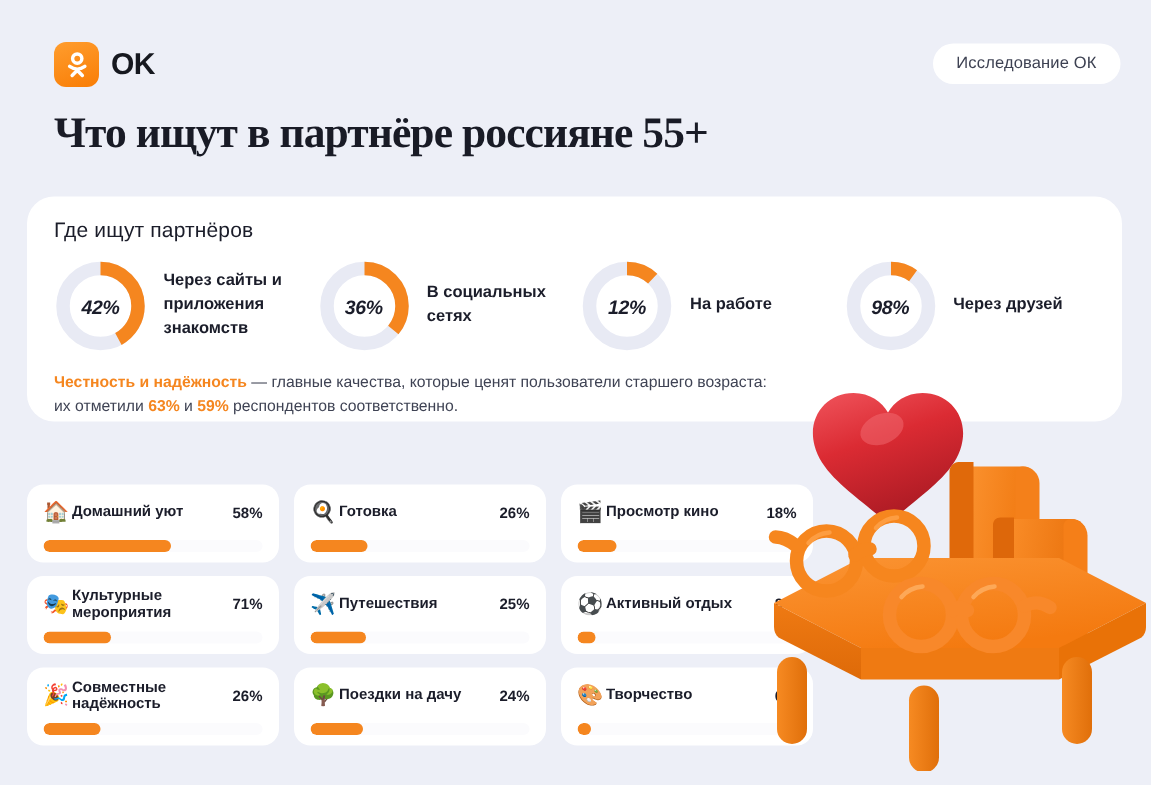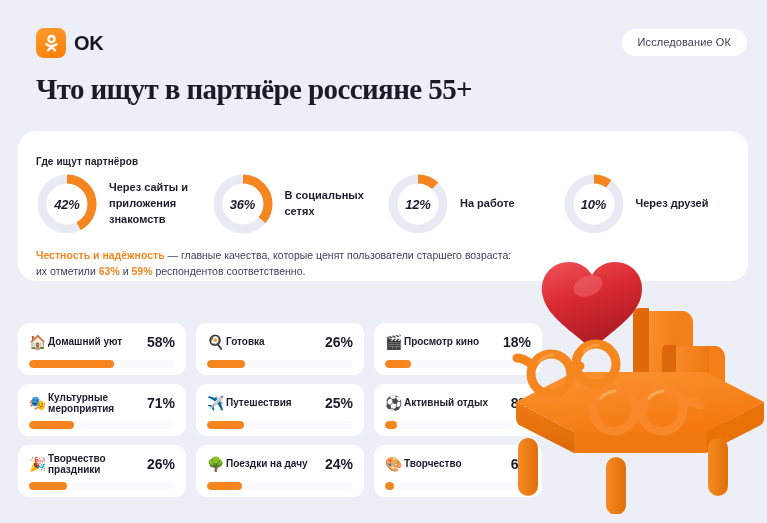--- a/index.html
+++ b/index.html
@@ -90,25 +90,24 @@
     left: 18px;
     top: 131px;
     width: 730px;
     height: 150px;
     background: #ffffff;
     border-radius: 18px;
     padding: 14px 18px 0 18px;
   }
 
   .panel-title {
-    font-size: 10px;
-    font-weight: bold;
+    font-size: 14px;
+    font-weight: normal;
     color: #1b1d2a;
     letter-spacing: 0.1px;
-    margin-top: 11px;
   }
 
   .donut-row {
     position: absolute;
     top: 42px;
     left: 18px;
     right: 10px;
     display: flex;
   }
 
@@ -210,21 +209,21 @@
   .card-label {
     font-size: 10px;
     font-weight: bold;
     color: #1b1d2a;
     line-height: 1.15;
     flex: 1;
     padding-right: 4px;
   }
 
   .card-pct {
-    font-size: 14px;
+    font-size: 10px;
     font-weight: bold;
     color: #1b1d2a;
     flex: none;
   }
 
   .bar-track {
     margin-top: 8px;
     height: 8px;
     border-radius: 5px;
     background: #fbfbfd;
@@ -306,21 +305,21 @@
         </div>
         <div class="donut-label">На работе</div>
       </div>
 
       <div class="donut-item">
         <div class="donut">
           <svg width="62" height="62" viewBox="0 0 62 62">
             <circle cx="31" cy="31" r="25" fill="none" stroke="#e8eaf4" stroke-width="9"></circle>
             <circle class="arc" cx="31" cy="31" r="25" fill="none" stroke="#f5861f" stroke-width="9" stroke-linecap="butt" stroke-dasharray="15.707963267948967 157.07963267948966"></circle>
           </svg>
-          <span class="donut-value">10%</span>
+          <span class="donut-value">98%</span>
         </div>
         <div class="donut-label">Через друзей</div>
       </div>
 
     </div>
 
     <p class="note">
       <span class="hl">Честность и надёжность</span><span> — главные качества, которые ценят пользователи старшего возраста:</span><br>
       <span>их отметили </span><span class="hl">63%</span><span> и </span><span class="hl">59%</span><span> респондентов соответственно.</span>
     </p>
@@ -348,21 +347,21 @@
           <span class="card-pct">71%</span>
         </div>
         <div class="bar-track">
           <div class="bar-fill" style="width: 31%;"></div>
         </div>
       </div>
 
       <div class="card">
         <div class="card-head">
           <span class="card-icon">🎉</span>
-          <span class="card-label">Творчество праздники</span>
+          <span class="card-label">Совместные надёжность</span>
           <span class="card-pct">26%</span>
         </div>
         <div class="bar-track">
           <div class="bar-fill" style="width: 26%;"></div>
         </div>
       </div>
     </div>
 
     <div class="card-col">
       <div class="card">

